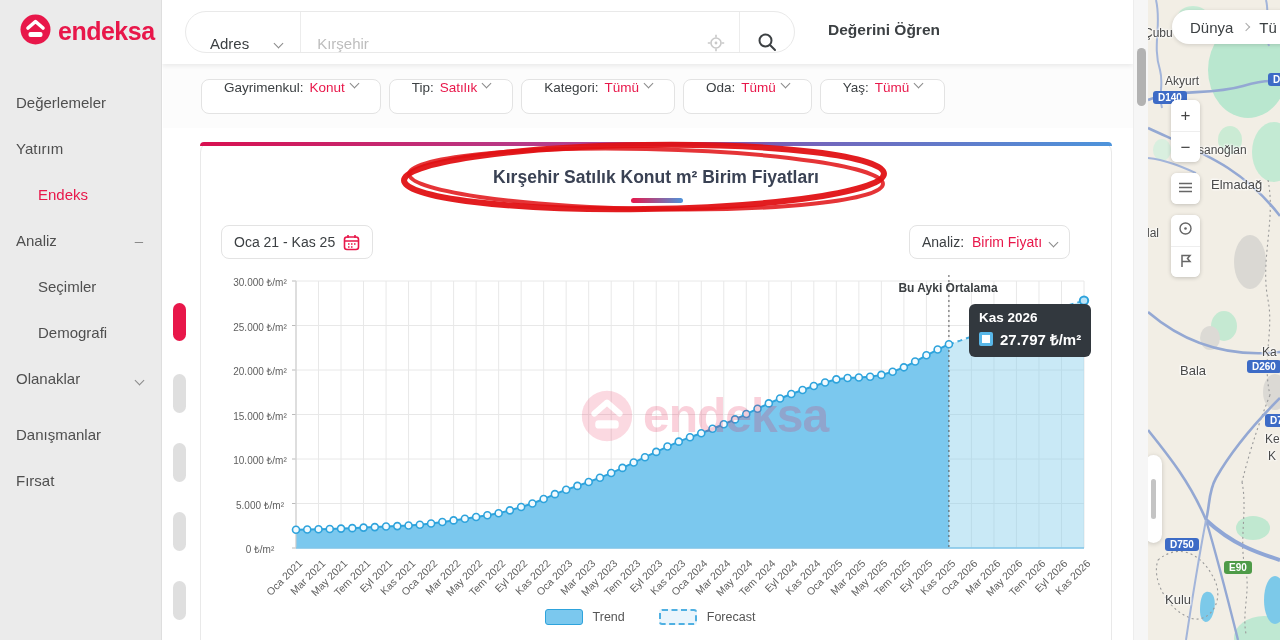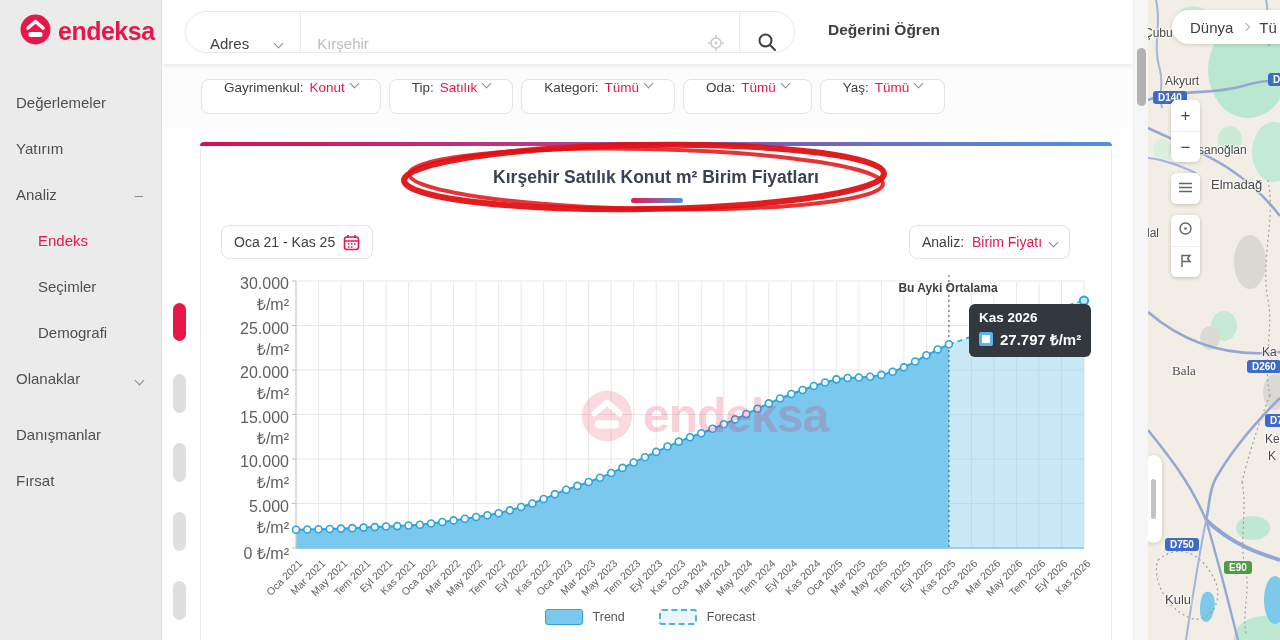--- a/index.html
+++ b/index.html
@@ -57,21 +57,21 @@
   .ctl-btn { position:absolute; top:82px; height:34px; background:#fff; border:1px solid #e3e3e3;
     border-radius:8px; display:flex; align-items:center; gap:8px; padding:0 12px;
     font-size:14px; color:#3c4043; cursor:pointer; }
   #date-btn { left:20px; }
   #analysis-btn { left:708px; }
   .pinkval { color:#e8174a; }
 
   
   #chart-wrap { position:absolute; left:30px; top:130px; width:870px; height:345px; }
   #chart-svg { position:absolute; left:0; top:0; }
-  .ylab { position:absolute; width:58px; text-align:right; font-size:16px; color:#5f5f5f; }
+  .ylab { position:absolute; width:58px; text-align:center; font-size:10px; color:#5f5f5f; }
   .xlab { position:absolute; width:58px; text-align:right; font-size:10.5px; color:#5f5f5f;
     transform:rotate(-45deg); transform-origin:100% 0; }
   #cur-month-label { position:absolute; left:717px; top:8px; transform:translateX(-50%);
     font-size:12px; font-weight:bold; color:#3c4043; white-space:nowrap; }
   #tooltip { position:absolute; left:738px; top:31px; background:#32383e; border-radius:6px;
     padding:6px 10px 8px 10px; color:#fff; white-space:nowrap; z-index:3; }
   #tooltip .t1 { font-size:13.5px; font-weight:bold; margin-bottom:4px; }
   #tooltip .t2 { display:flex; align-items:center; gap:7px; font-size:15px; font-weight:bold; }
   #tooltip .sw { width:14px; height:14px; background:#fff; border:3px solid #58b7e8; border-radius:2px; }
   #watermark { position:absolute; left:350px; top:115px; display:flex; align-items:center; gap:10px;
@@ -126,26 +126,26 @@
     </span>
     <span class="brand-text">endeksa</span>
   </div>
   <nav id="sidebar-nav">
       <div class="nav-item">
         <span class="lbl">Değerlemeler</span>
       </div>
       <div class="nav-item">
         <span class="lbl">Yatırım</span>
       </div>
+      <div class="nav-item indent active">
+        <span class="lbl">Endeks</span>
+      </div>
       <div class="nav-item">
         <span class="lbl">Analiz</span>
         <span class="nav-trail">–</span>
-      </div>
-      <div class="nav-item indent active">
-        <span class="lbl">Endeks</span>
       </div>
       <div class="nav-item indent">
         <span class="lbl">Seçimler</span>
       </div>
       <div class="nav-item indent">
         <span class="lbl">Demografi</span>
       </div>
       <div class="nav-item">
         <span class="lbl">Olanaklar</span>
         <span class="nav-trail"><span class="chev"></span></span>
@@ -512,21 +512,21 @@
         <path d="M3 13 V1.5 H11 L8.5 4.5 L11 7.5 H3"></path>
       </svg>
     </button>
   </div>
   <div id="map-texts">
       <span class="map-label" style="left: -4px; top: 26px;">Çubu</span>
       <span class="map-label" style="left: 17px; top: 74px;">Akyurt</span>
       <span class="map-label" style="left: 50px; top: 143px;">sanoğlan</span>
       <span class="map-label big" style="left: 63px; top: 177px;">Elmadağ</span>
       <span class="map-label" style="left: -1px; top: 226px;">lal</span>
-      <span class="map-label big" style="left: 24px; top: 363px; font-family: Liberation Serif, serif;">Bala</span>
+      <span class="map-label big" style="left: 32px; top: 363px;">Bala</span>
       <span class="map-label" style="left: 114px; top: 345px;">Ka</span>
       <span class="map-label" style="left: 117px; top: 432px;">Ke</span>
       <span class="map-label" style="left: 120px; top: 449px;">K</span>
       <span class="map-label big" style="left: 17px; top: 592px;">Kulu</span>
       <span class="map-badge" style="left: 5px; top: 91px;">D140</span>
       <span class="map-badge" style="left: 120px; top: 73px;">D1</span>
       <span class="map-badge" style="left: 99px; top: 360px;">D260</span>
       <span class="map-badge" style="left: 117px; top: 414px;">D7</span>
       <span class="map-badge" style="left: 17px; top: 538px;">D750</span>
       <span class="map-badge green" style="left: 76px; top: 561px;">E90</span>

